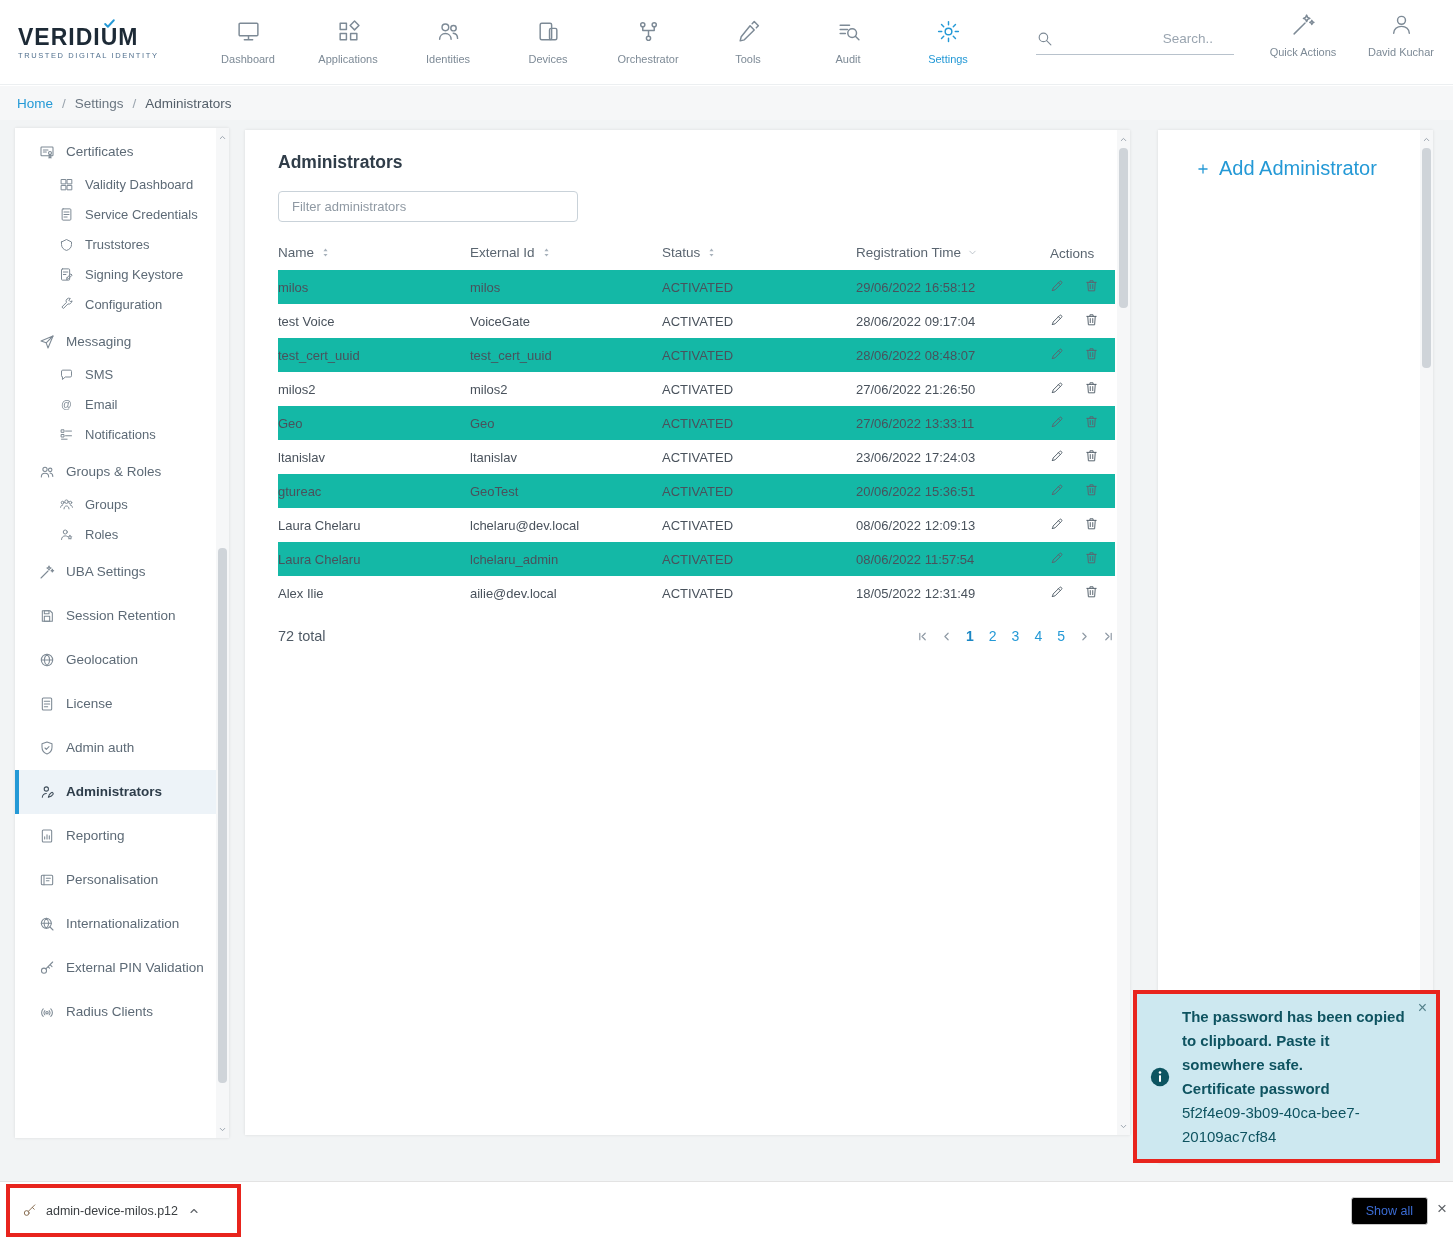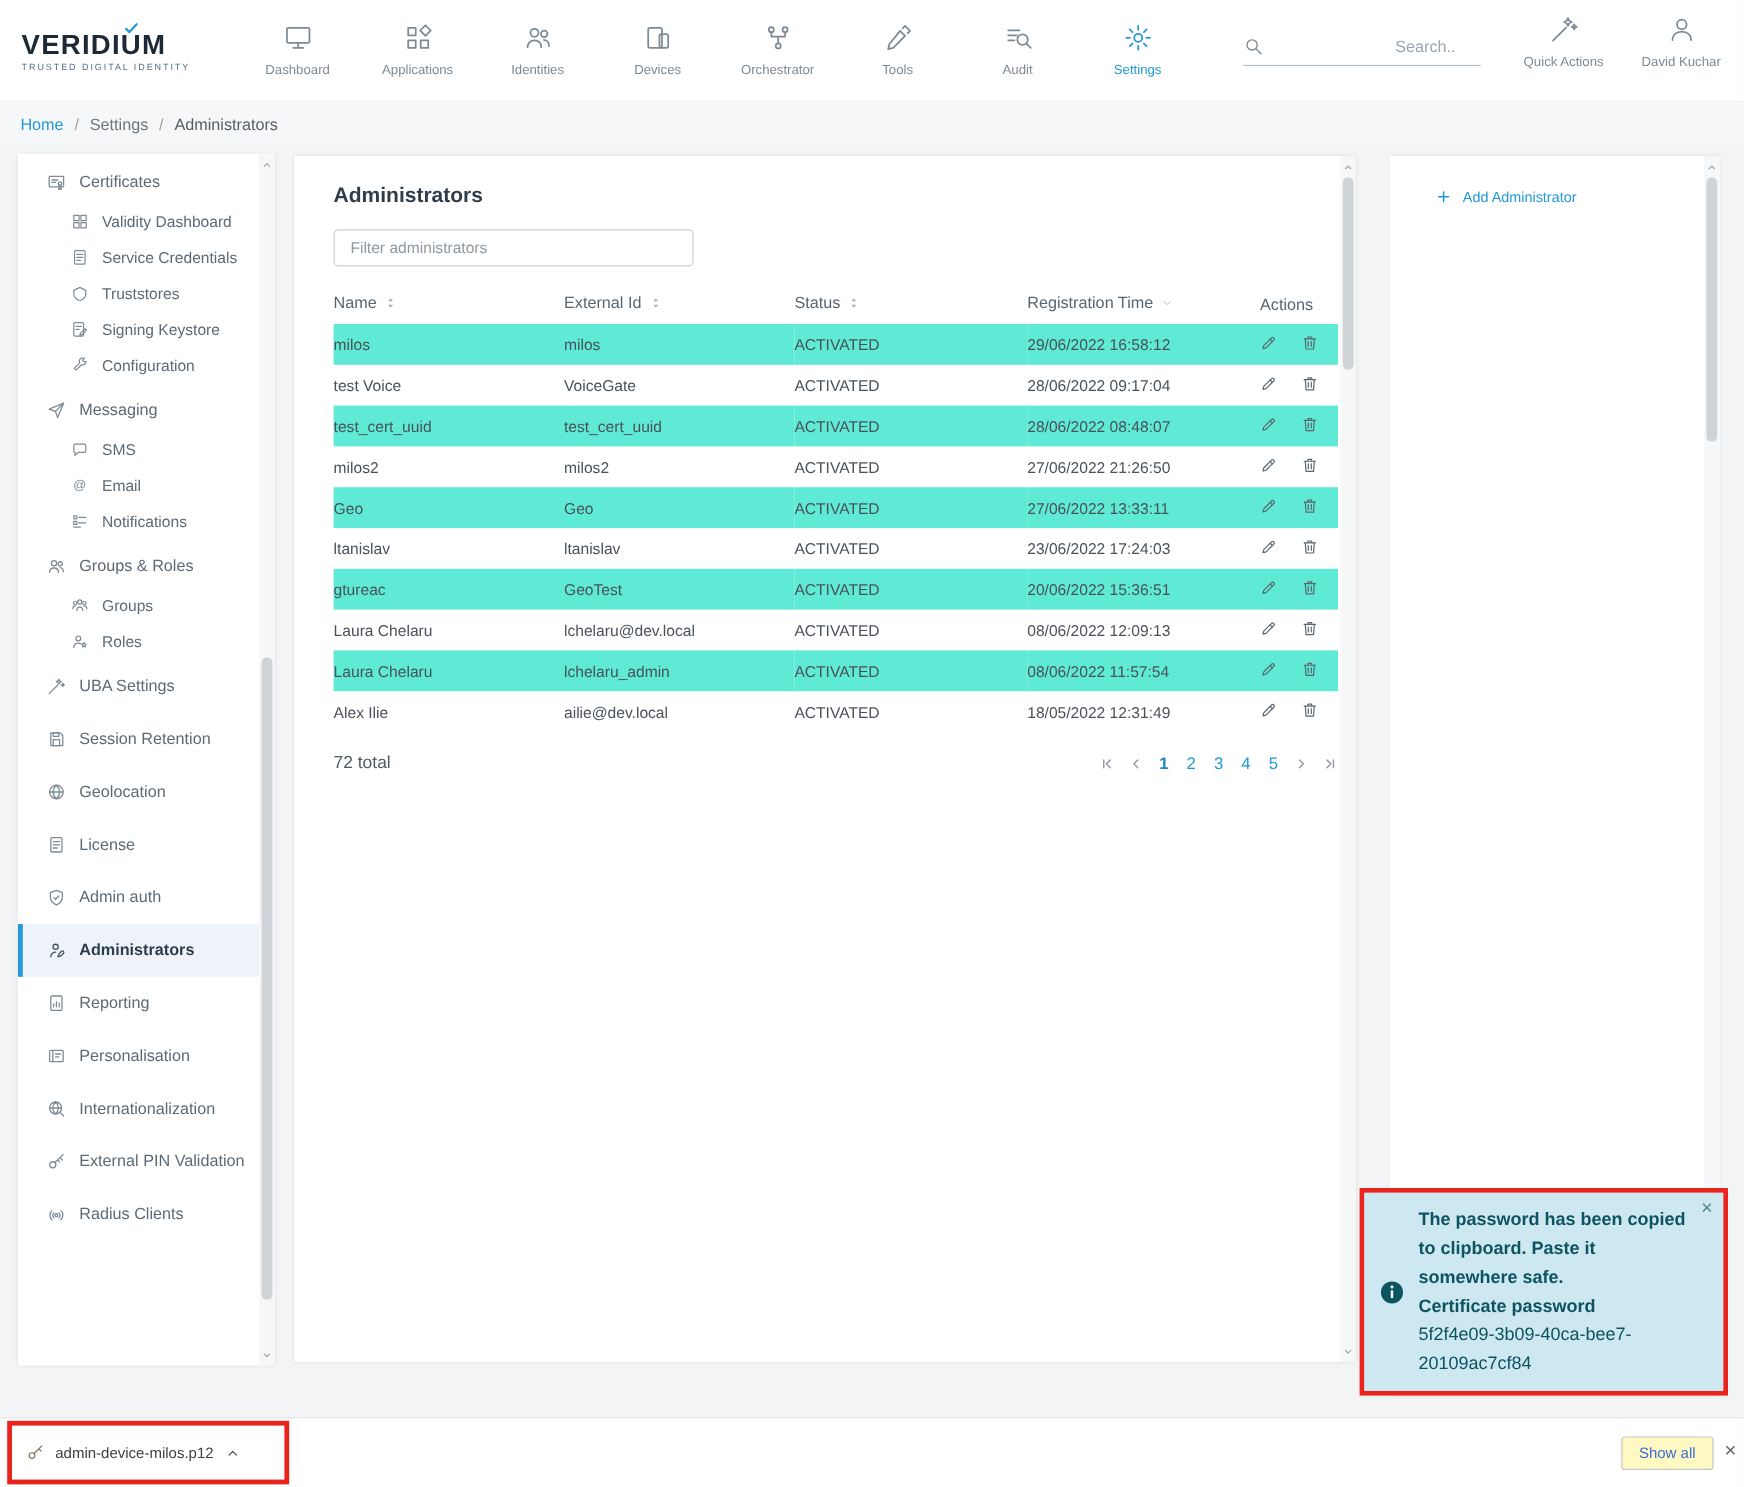--- a/index.html
+++ b/index.html
@@ -67,38 +67,38 @@
   .filter-input { width:300px; height:31px; border:1px solid #c9d2d9; border-radius:4px; padding:0 13px;
     font-size:13px; color:#4a5560; font-family:inherit; outline:none; }
   .filter-input::placeholder { color:#8f99a3; }
   #admin-table { border-collapse:collapse; width:837px; margin-top:14px; font-size:13px; table-layout:fixed; }
   #admin-table th { text-align:left; font-weight:normal; color:#5a6570; padding:9px 10px 9px 0; font-size:13.5px; }
   #admin-table td { padding:8px 10px 8px 0; color:#49525c; line-height:15px; }
   #admin-table th:nth-child(1), #admin-table td:nth-child(1) { width:192px; }
   #admin-table th:nth-child(2), #admin-table td:nth-child(2) { width:192px; }
   #admin-table th:nth-child(3), #admin-table td:nth-child(3) { width:194px; }
   #admin-table th:nth-child(4), #admin-table td:nth-child(4) { width:194px; }
-  #admin-table tr.odd td { background:#5eead4; }
+  #admin-table tr.odd td { background:#14b8a6; }
   .sort { display:inline-block; vertical-align:-1px; margin-left:6px; }
   .sort .svgicon { width:11px; height:11px; color:#a7b1bb; display:inline-block; }
   .actions-cell { white-space:nowrap; }
   .act { display:inline-block; margin-right:19px; color:#5a6670; cursor:pointer; }
   .act .svgicon { width:15px; height:15px; }
   .table-footer { display:flex; justify-content:space-between; align-items:center; margin-top:18px; width:837px; }
   .total { font-size:14.5px; color:#4f5a65; }
   .pagination { display:flex; align-items:center; gap:11px; }
   .page-nav { color:#8f9aa5; cursor:pointer; }
   .page-nav .svgicon { width:13px; height:13px; stroke-width:2.2; }
   .page-btn { color:#2499d6; font-size:14px; cursor:pointer; padding:0 2px; }
   .page-btn.active { font-weight:bold; color:#1b87c4; }
 
   
   .right-panel { position:absolute; left:1158px; top:130px; width:275px; height:1033px; background:#fff;
     box-shadow:0 0 3px rgba(0,0,0,.10); z-index:2; }
-  .add-admin { display:flex; align-items:center; gap:9px; color:#2499d6; font-size:12px; margin:27px 0 0 38px; cursor:pointer; }
+  .add-admin { display:flex; align-items:center; gap:9px; color:#2499d6; font-size:20px; margin:27px 0 0 38px; cursor:pointer; }
   .add-admin .svgicon { width:14px; height:14px; stroke-width:2.2; }
 
   
   .toast-annotation { position:absolute; left:1133px; top:990px; width:307px; height:173px;
     border:4px solid #e8241d; z-index:10; }
   .toast { width:100%; height:100%; background:#cde8f0; display:flex; align-items:center;
     padding:12px 26px 12px 12px; color:#0e5360; position:relative; }
   .toast-icon { flex:none; margin-right:11px; color:#0c5460; }
   .toast-icon .svgicon { width:22px; height:22px; }
   .toast-text { font-size:15px; line-height:24px; }
@@ -111,21 +111,21 @@
     border-top:1px solid #e3e3e3; z-index:9; }
   .download-chip-annotation { position:absolute; left:6px; top:2px; width:235px; height:53px;
     border:4px solid #e8241d; background:#fff; display:flex; align-items:center; }
   .download-chip { display:flex; align-items:center; padding-left:12px; width:100%; cursor:pointer; }
   .chip-icon { color:#8a7055; margin-right:9px; }
   .chip-icon .svgicon { width:15px; height:15px; }
   .chip-label { font-size:12.5px; color:#3c4043; }
   .chip-chevron { margin-left:10px; color:#5f6368; cursor:pointer; }
   .chip-chevron .svgicon { width:12px; height:12px; stroke-width:2.2; }
   .show-all { position:absolute; right:25px; top:15px; border:1px solid #c8c8c8; border-radius:3px;
-    padding:6px 14px; font-size:12.5px; color:#3b6cd4; background:#fef9c3; cursor:pointer; font-family:inherit; }
+    padding:6px 14px; font-size:12.5px; color:#3b6cd4; background:#000000; cursor:pointer; font-family:inherit; }
   .bar-close { position:absolute; right:6px; top:18px; font-size:17px; color:#5f6368; cursor:pointer; line-height:17px; }
 </style>
 </head>
 <body>
 
 <div class="content-bg"></div>
 
 <header class="topnav">
   <div class="brand">
     <div class="brand-name">

